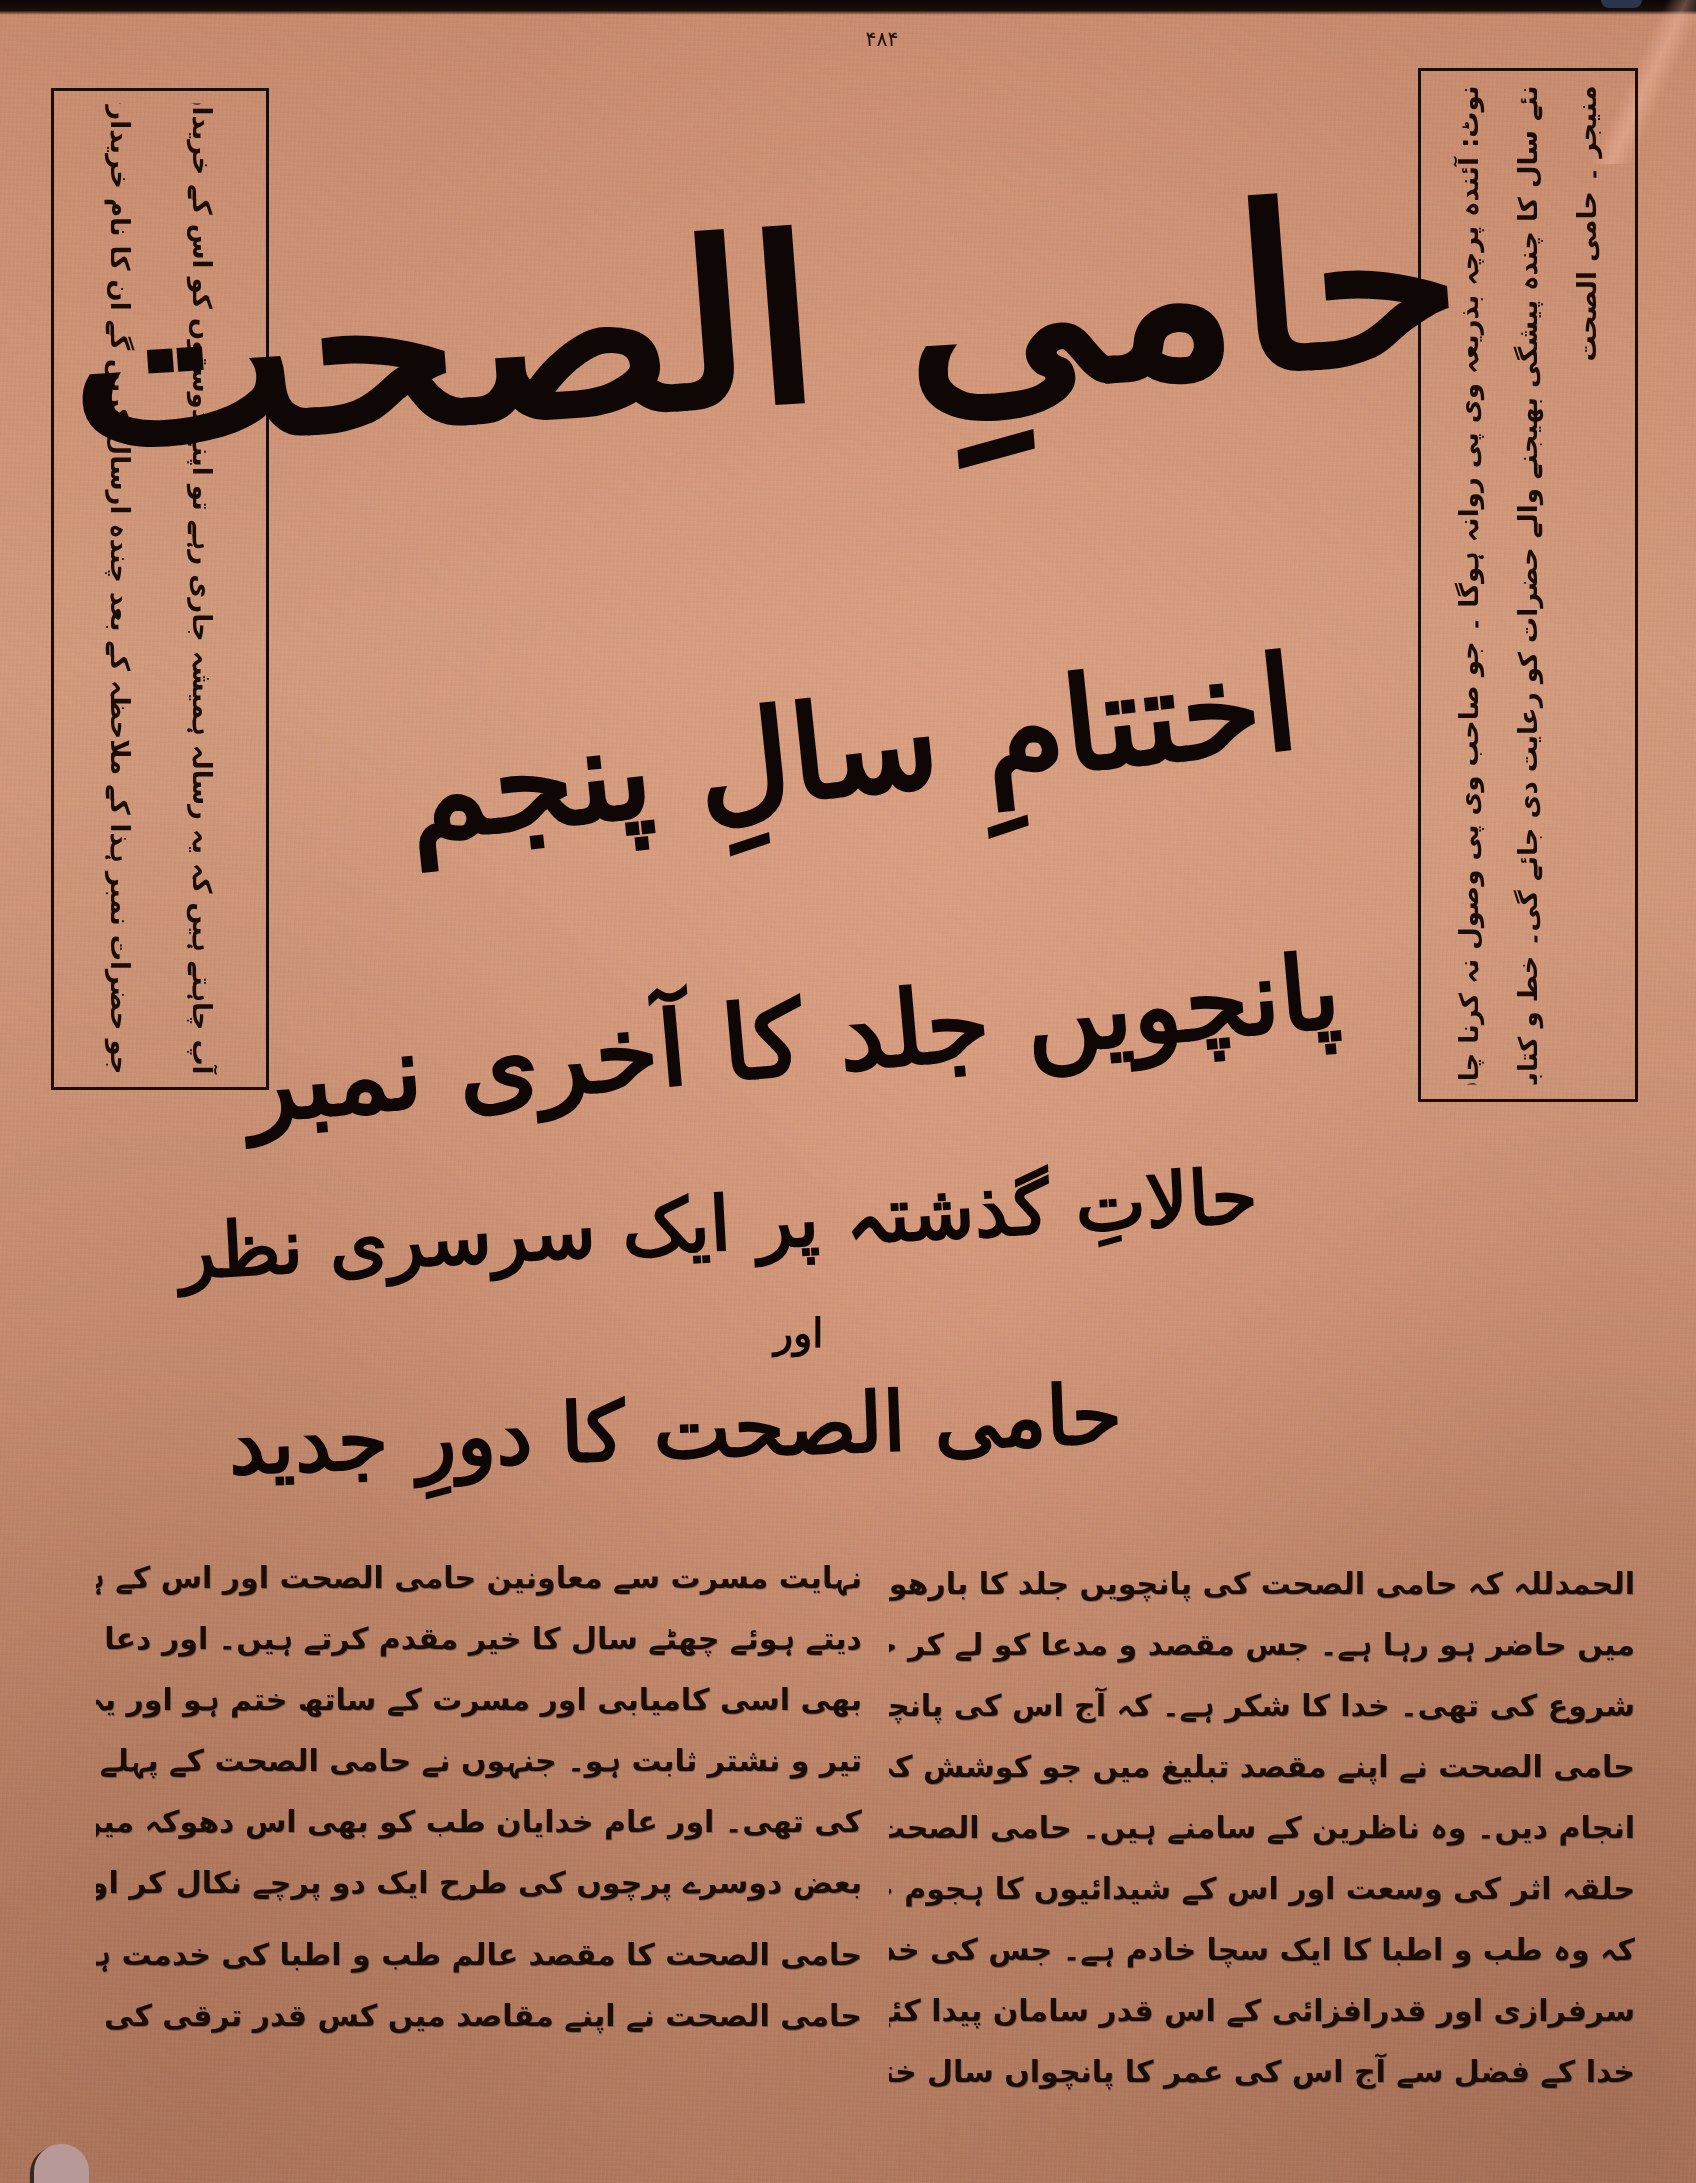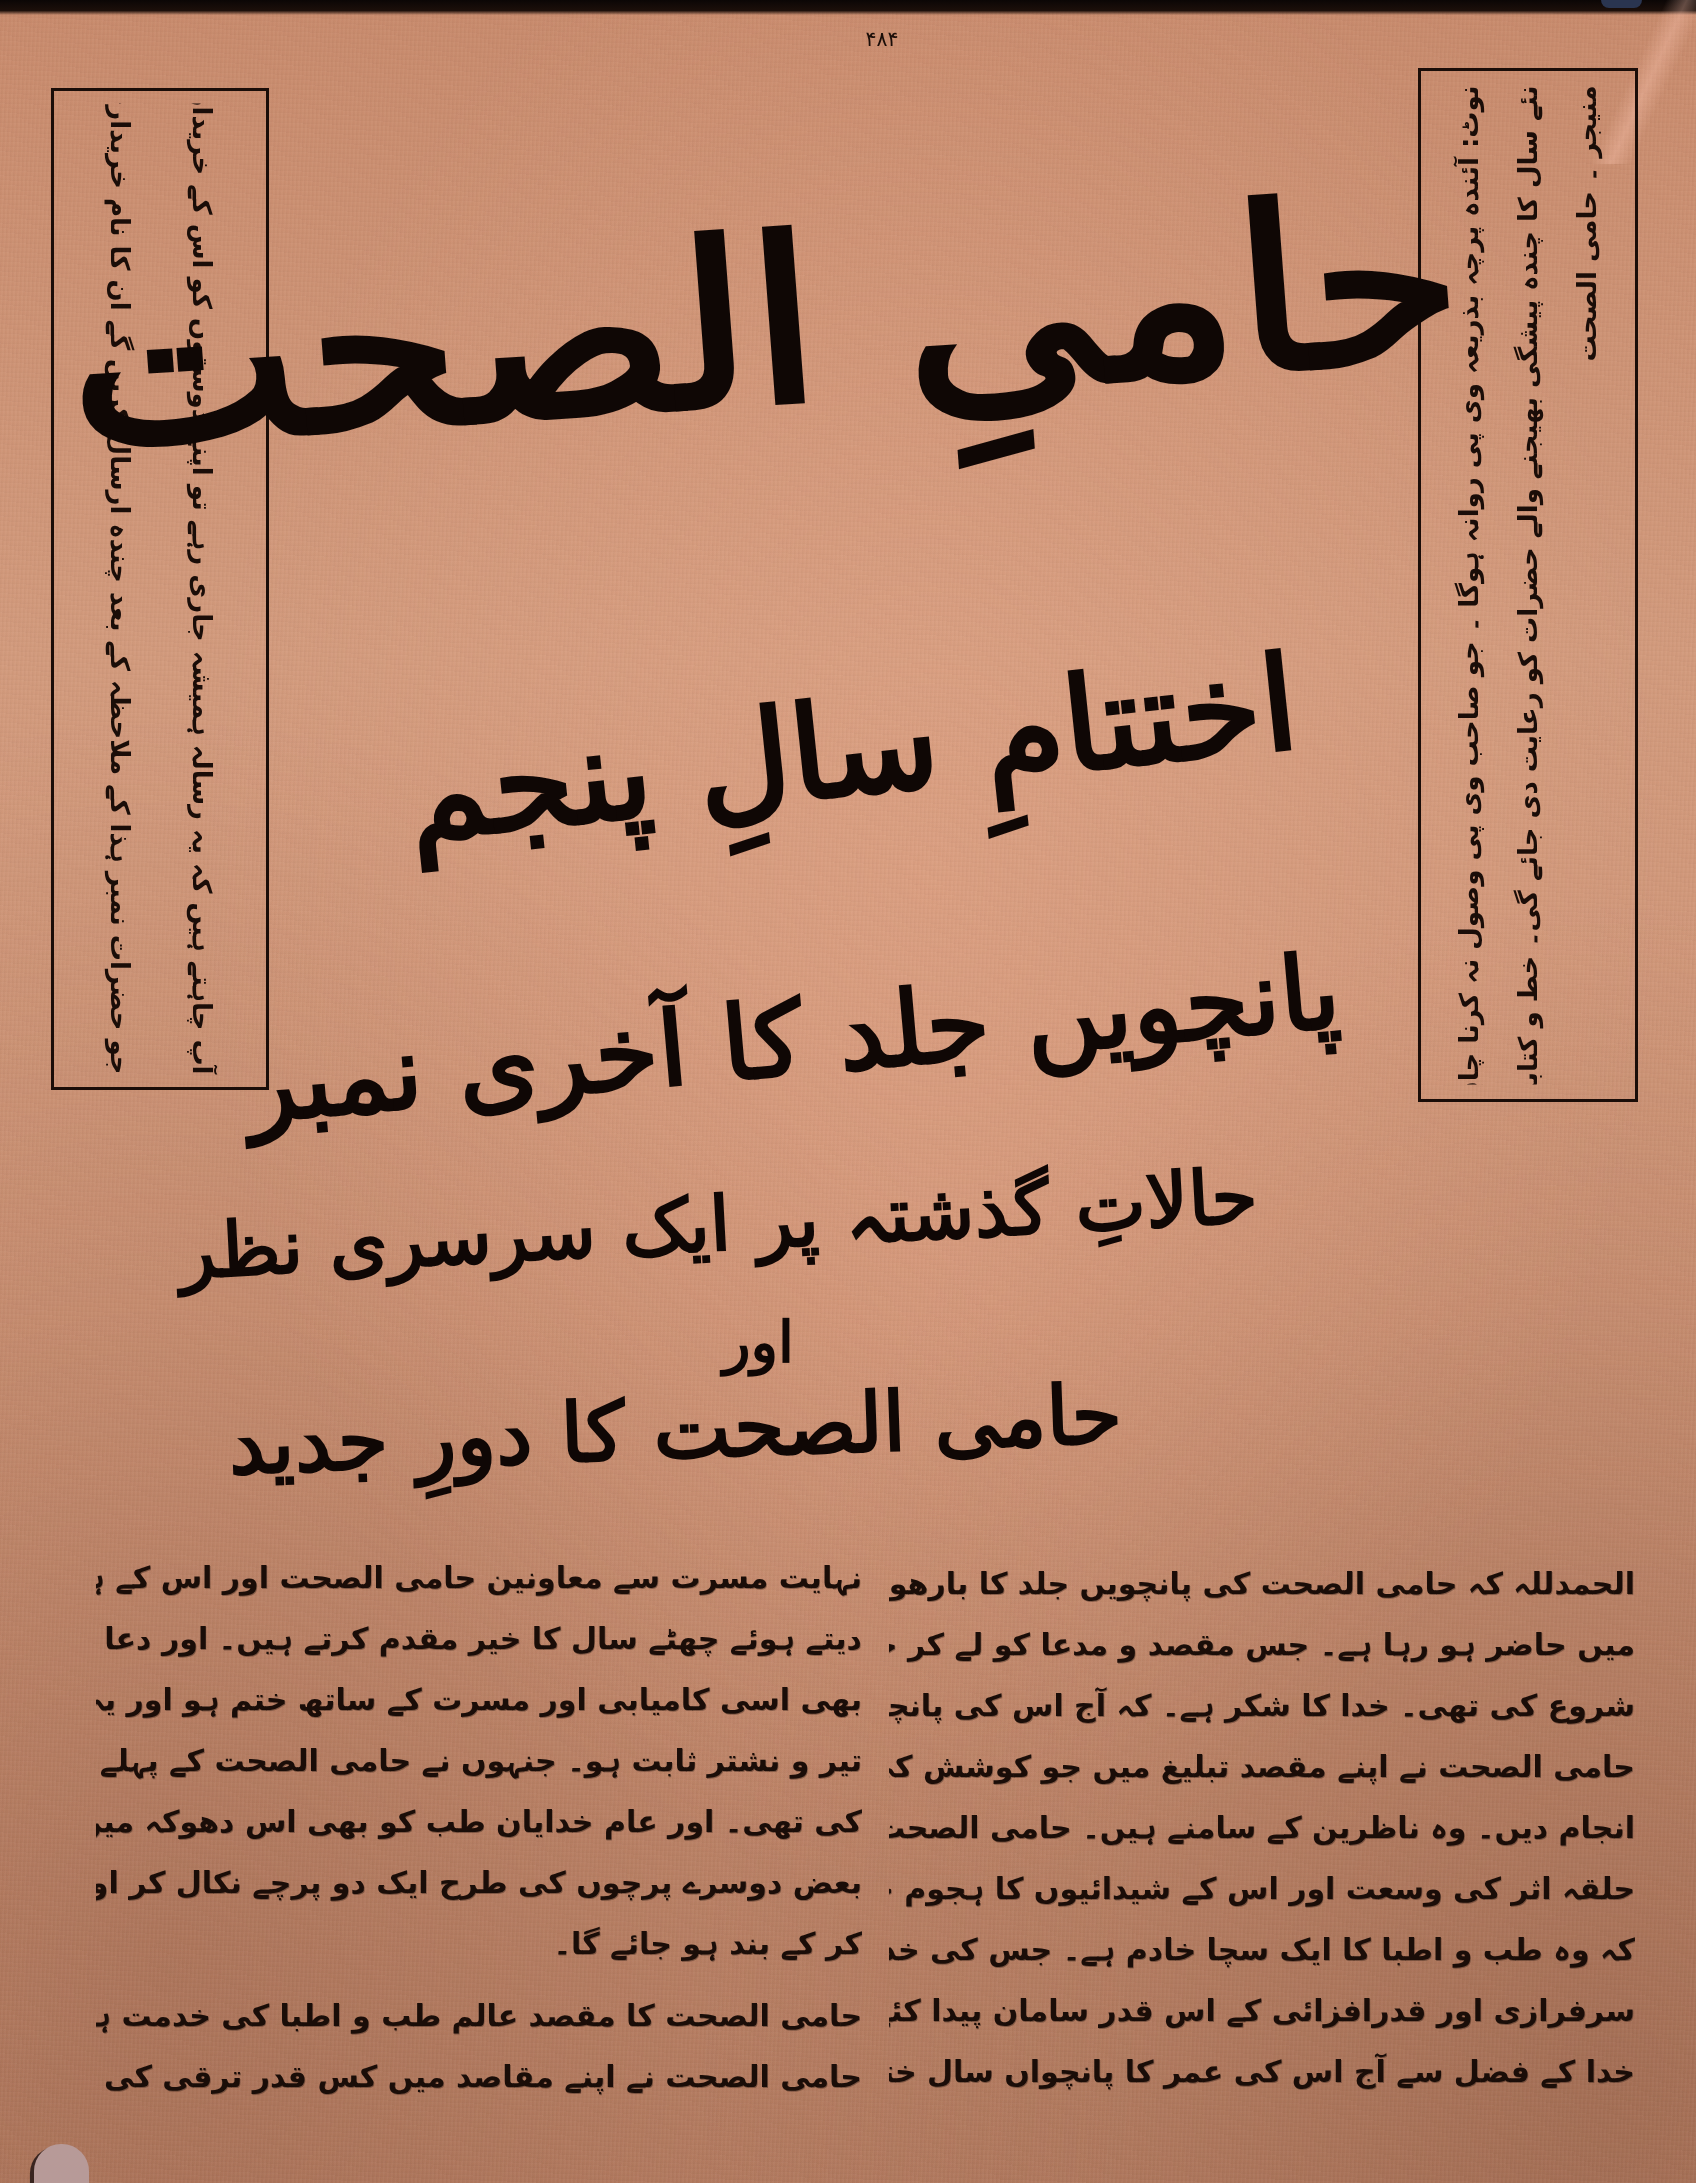--- a/index.html
+++ b/index.html
@@ -78,21 +78,21 @@
     position: absolute; left: 267px; width: 1149px;
     text-align: center; direction: rtl; font-weight: bold;
     font-family: "DejaVu Serif", serif;
     white-space: nowrap;
     color: #0f0705;
   }
   .h-title { top: 205px; font-size: 226px; line-height: 1; letter-spacing: -4.1px; transform: scaleX(1.08) rotate(-4deg); }
   .h-sub1 { top: 684px; font-size: 130px; line-height: 1; transform: rotate(-6deg); left: 410px; width: 889px; }
   .h-sub2 { top: 978px; font-size: 103px; line-height: 1; transform: rotate(-5deg); left: 438px; width: 903px; }
   .h-sub3 { top: 1180px; font-size: 75px; line-height: 1; transform: rotate(-3deg); left: 451px; width: 807px; }
-  .h-and { top: 1313px; font-size: 57px; line-height: 1; left: 656px; width: 205px; }
+  .h-and { top: 1313px; font-size: 40px; line-height: 1; left: 696px; width: 205px; }
   .h-sub4 { top: 1382px; font-size: 82px; line-height: 1; transform: rotate(-2deg); left: 575px; width: 547px; }
   .body-col {
     position: absolute; direction: rtl; text-align: justify;
     font-family: "DejaVu Sans", sans-serif;
     font-size: 30px; font-weight: bold; line-height: 61px;
     color: #1a0d08;
     text-shadow: 0.7px 1.4px 0 rgba(26,13,8,0.35);
   }
   .body-col .line { display: block; white-space: nowrap; overflow: hidden; text-align-last: justify; }
   .body-col .line.last { text-align-last: right; }
@@ -145,18 +145,17 @@
   <span class="line">خدا کے فضل سے آج اس کی عمر کا پانچواں سال ختم ہوتا ہے۔ اور ہم</span>
 </div>
 
 <div class="body-col col-left">
   <span class="line">نہایت مسرت سے معاونین حامی الصحت اور اس کے ہزارہا ناظرین کو مبارکباد</span>
   <span class="line">دیتے ہوئے چھٹے سال کا خیر مقدم کرتے ہیں۔ اور دعا کرتے ہیں کہ اس کا چھٹا سال</span>
   <span class="line">بھی اسی کامیابی اور مسرت کے ساتھ ختم ہو اور یہ سال کا اختتام ان دلوں کے لئے</span>
   <span class="line">تیر و نشتر ثابت ہو۔ جنہوں نے حامی الصحت کے پہلے سال کے شروع ہی میں یہ آنند</span>
   <span class="line">کی تھی۔ اور عام خدایان طب کو بھی اس دھوکہ میں ڈالنا چاہا تھا۔ کہ حامی الصحت بھی</span>
   <span class="line">بعض دوسرے پرچوں کی طرح ایک دو پرچے نکال کر اور خریداروں سے سال بھر کا چندہ وصول</span>
-  <span class="line last">کر کے بند ہو جائے گا۔</span>
   <span class="gap"></span>
   <span class="line">حامی الصحت کا مقصد عالم طب و اطبا کی خدمت ہے۔ سال زیر تبصرہ میں</span>
   <span class="line">حامی الصحت نے اپنے مقاصد میں کس قدر ترقی کی اور جو خدمات اس کی طرف سے بجا</span>
 </div>
 
 
 </body></html>

